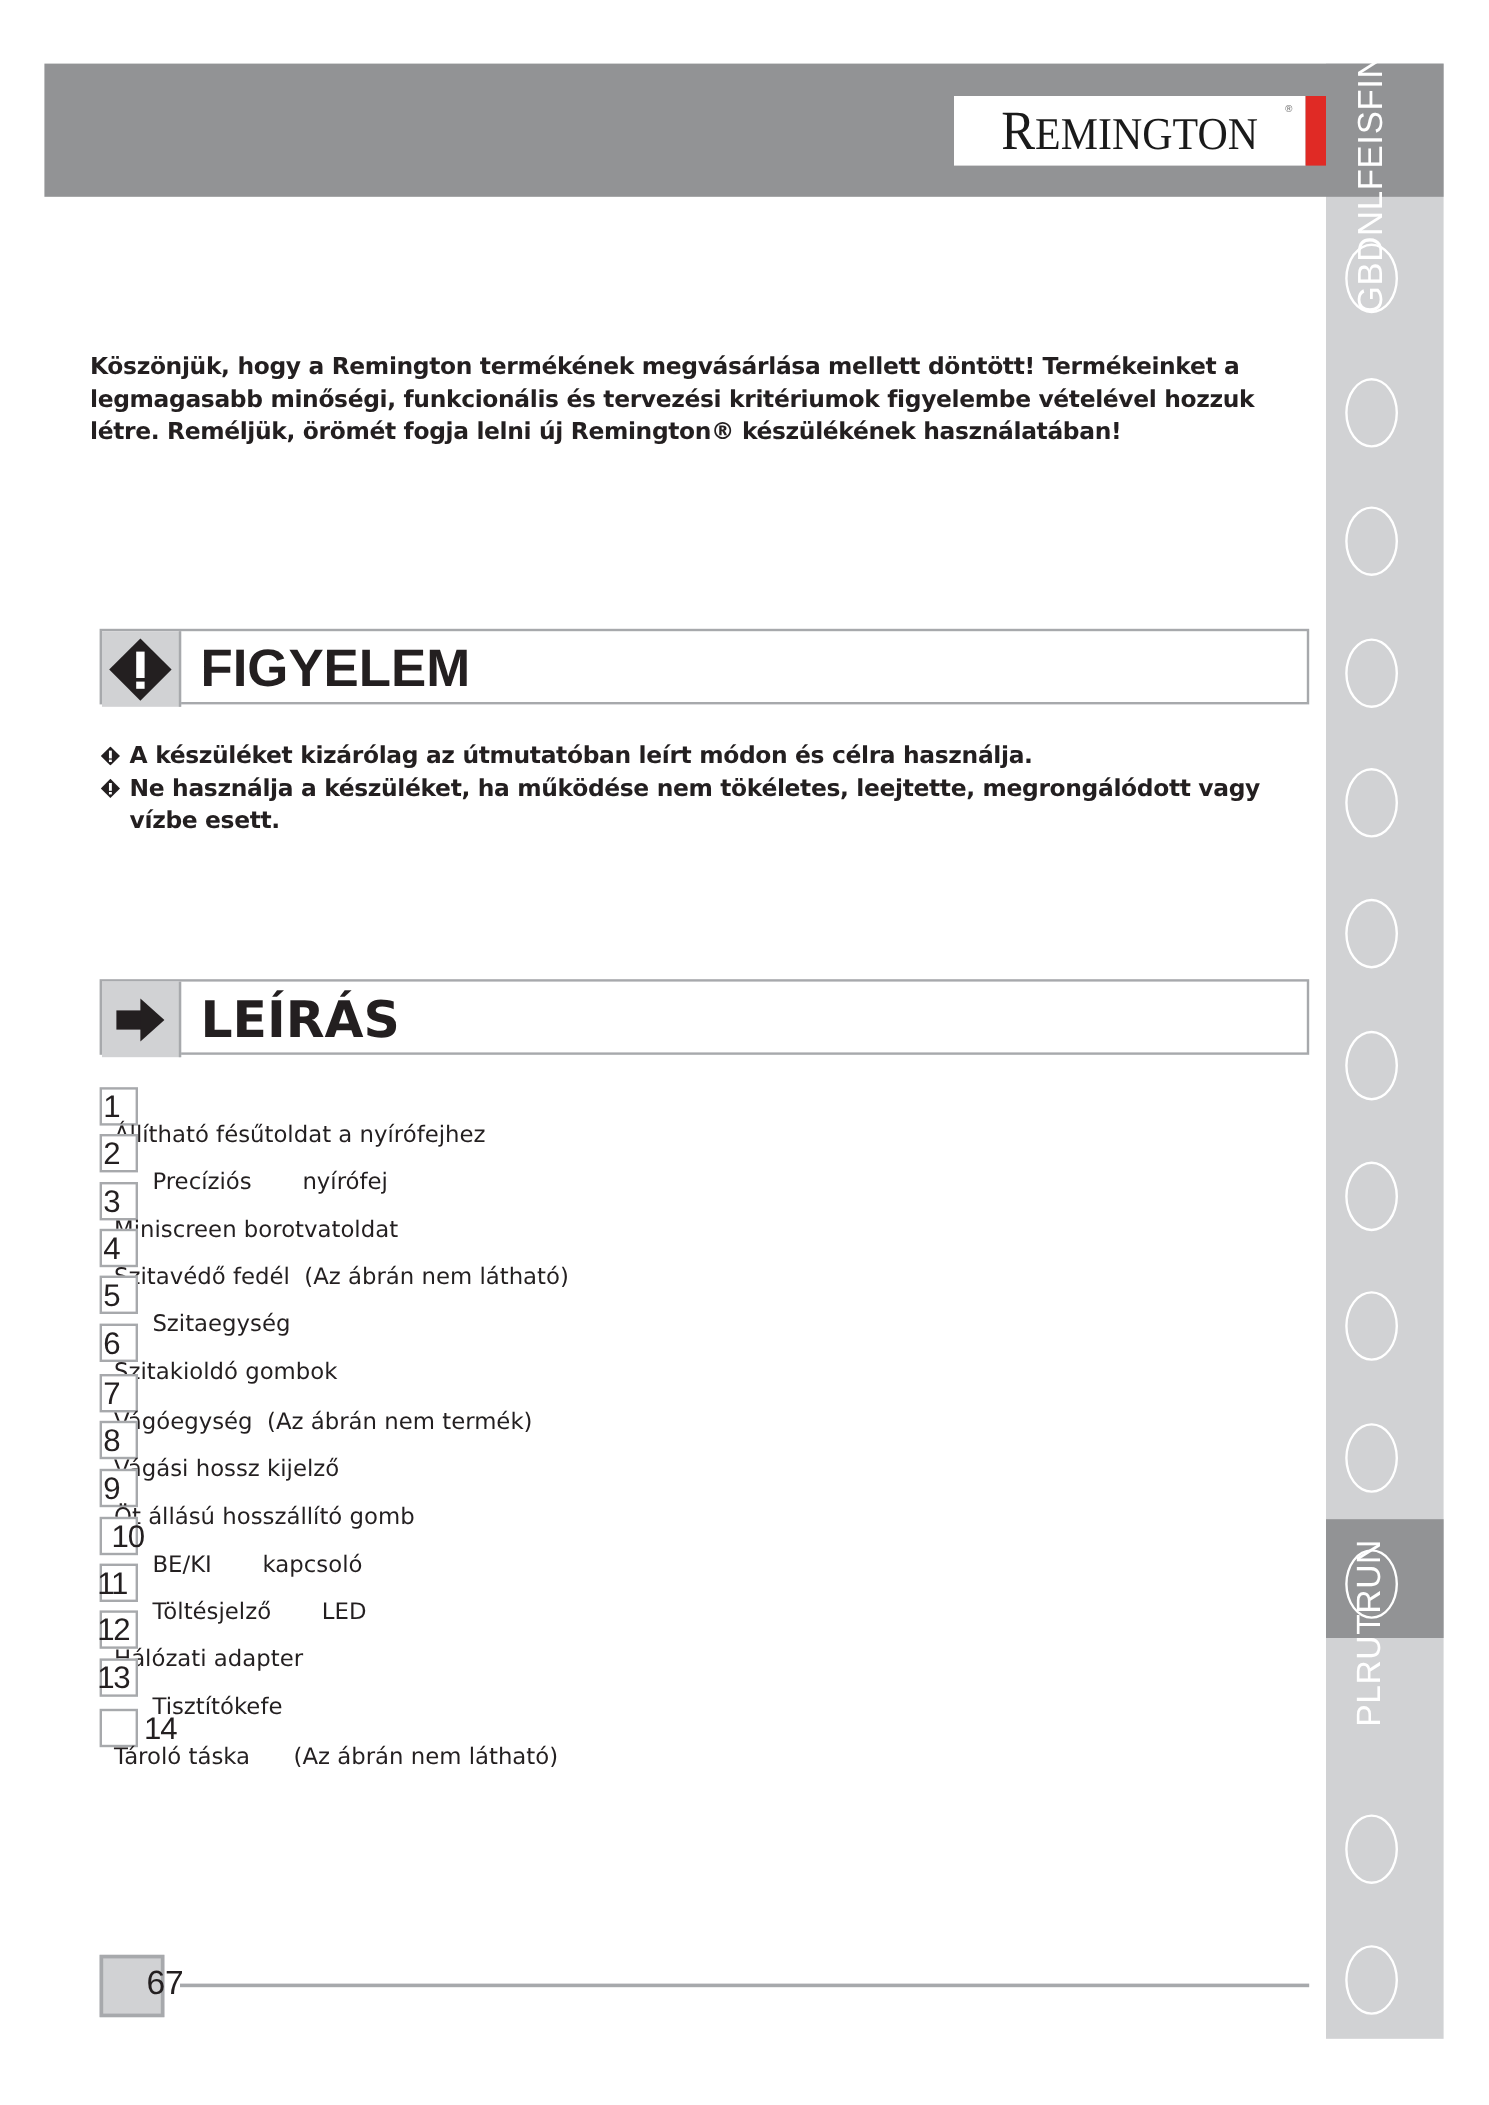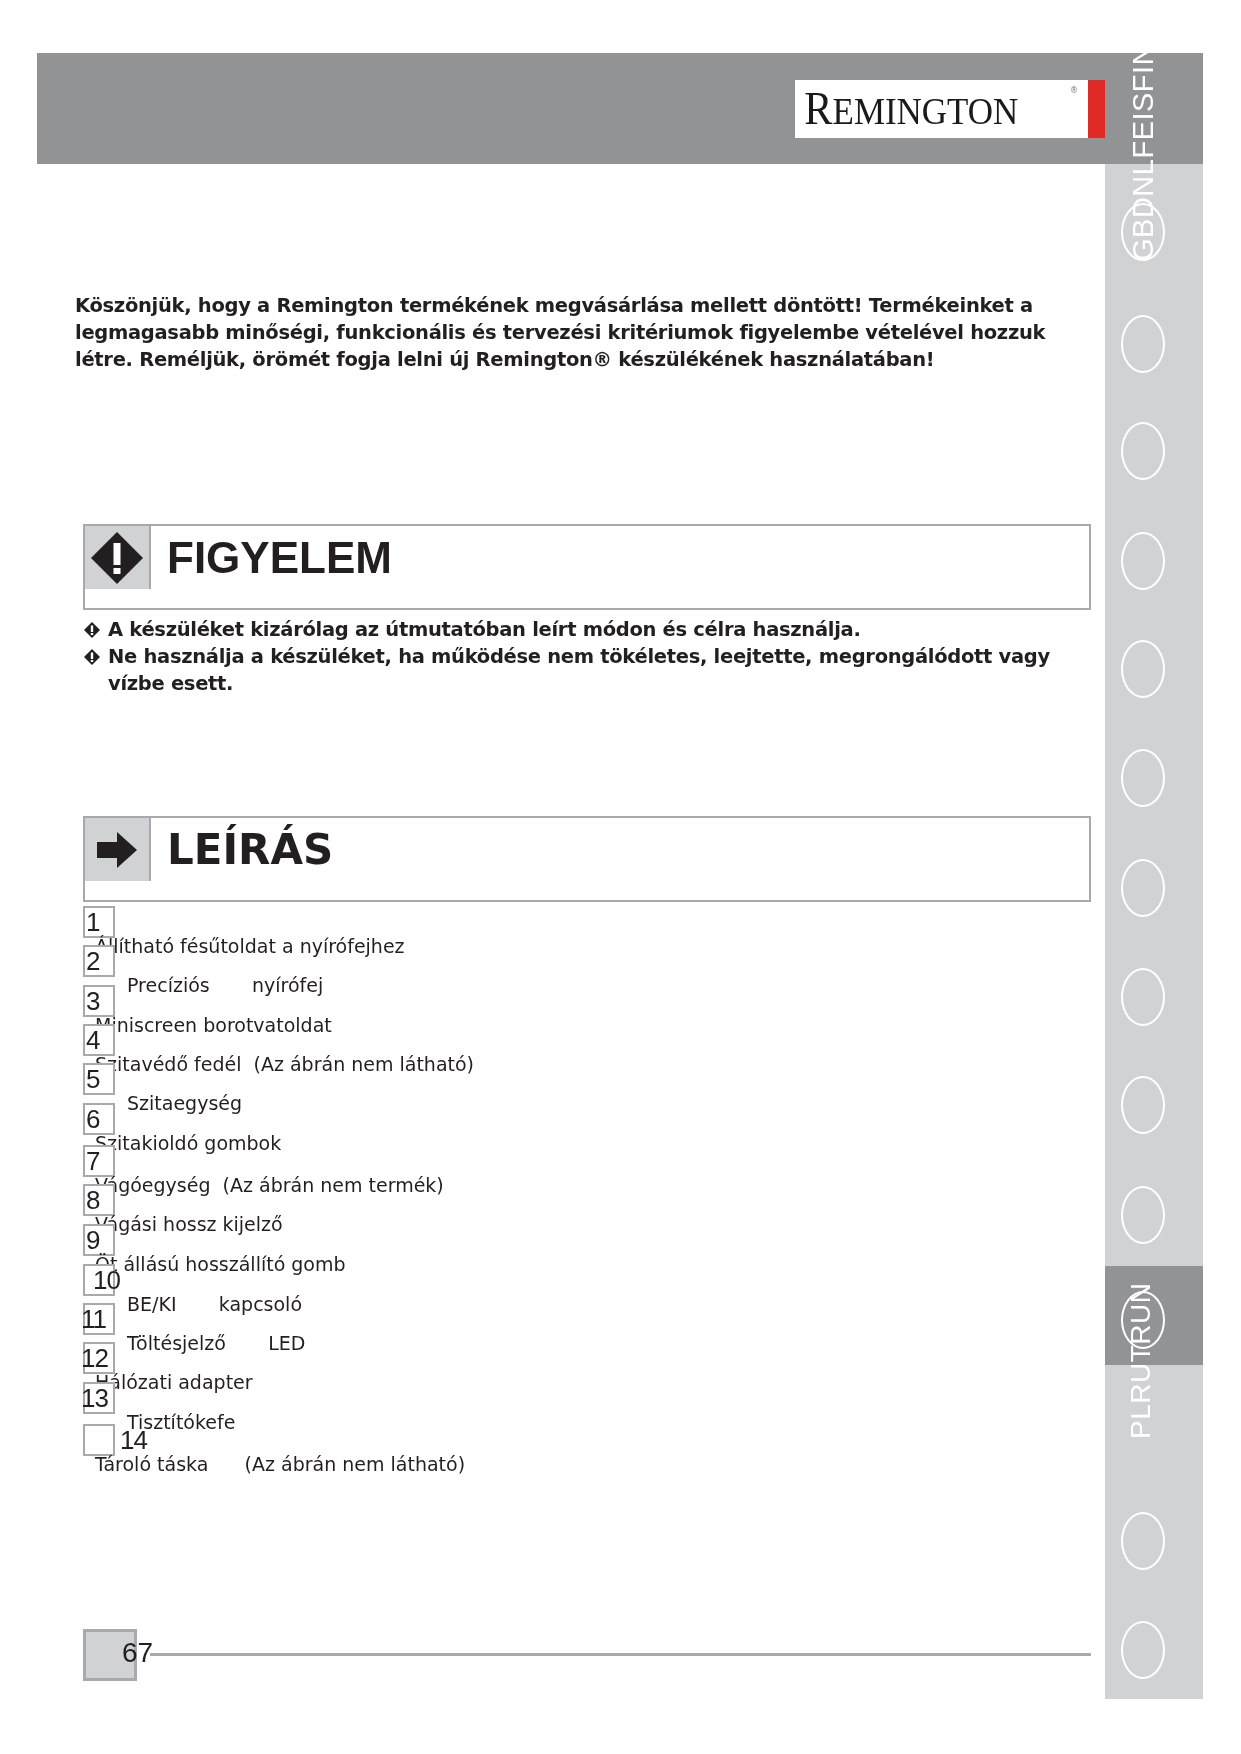--- a/index.html
+++ b/index.html
@@ -9,21 +9,21 @@
     font-family: "DejaVu Sans", sans-serif;
     color: #231f20;
   }
   .header-bar {
     position: absolute; left: 37px; top: 53px; width: 1068px; height: 111px;
     background: #929395;
   }
   .logo-box {
     position: absolute; left: 795px; top: 80px; width: 293px; height: 58px;
     background: #ffffff;
-    display: flex; align-items: center; 
+    display: flex; align-items: center; justify-content: center;
   }
   .logo-text {
     font-family: "Liberation Serif", serif;
     font-size: 46px; letter-spacing: 0px; color: #1a1a1a;
     line-height: 1; transform: scaleX(0.92);
   }
   .logo-text .small { font-size: 38px; }
   .logo-reg { position: absolute; right: 10px; top: 6px; font-size: 8px; color: #777; }
   .logo-red { position: absolute; left: 1088px; top: 80px; width: 17px; height: 58px; background: #e02a25; }
 
@@ -54,21 +54,21 @@
   .intro {
     position: absolute; left: 75px; top: 292px; width: 1000px;
     font-family: "DejaVu Sans", sans-serif; font-weight: bold;
     font-size: 19.5px; line-height: 27px; color: #231f20;
     letter-spacing: -0.3px;
   }
   .intro p { margin: 0; }
 
   
   .section {
-    position: absolute; left: 83px; width: 1008px; height: 86px;
+    position: absolute; left: 83px; width: 1008px; height: 63px;
     border: 2px solid #a7a9ac; box-sizing: border-box; background: #fff;
   }
   .section .icon-cell {
     position: absolute; left: 0; top: 0; width: 64px; height: 63px;
     background: #d1d2d4; border-right: 2px solid #a7a9ac;
     display: flex; align-items: center; justify-content: center;
   }
   .section .title {
     position: absolute; left: 82px; top: 6px;
     font-size: 44px; font-weight: bold; line-height: 52px; color: #231f20;

